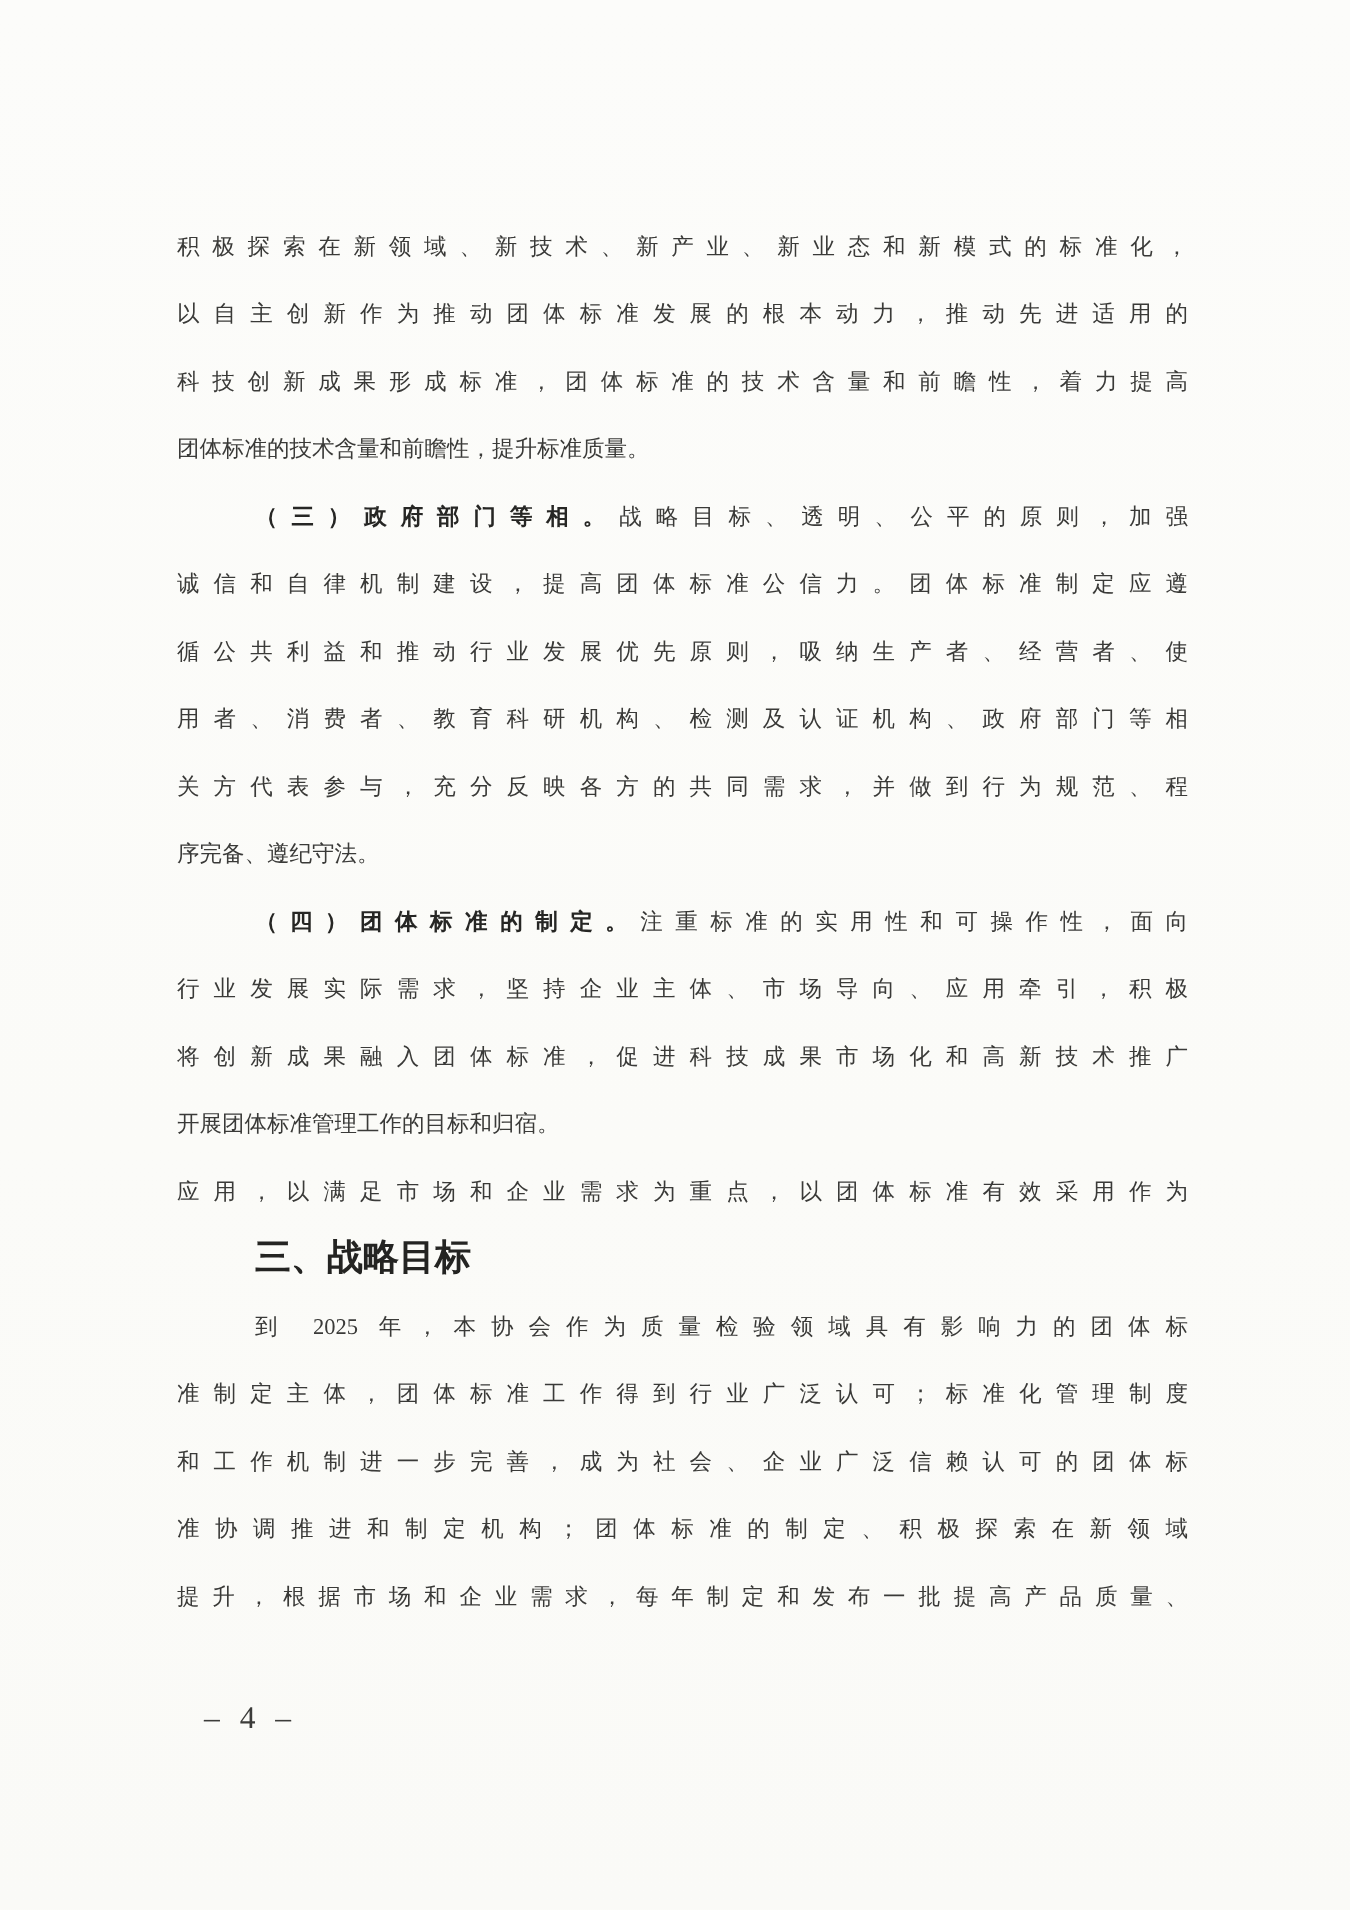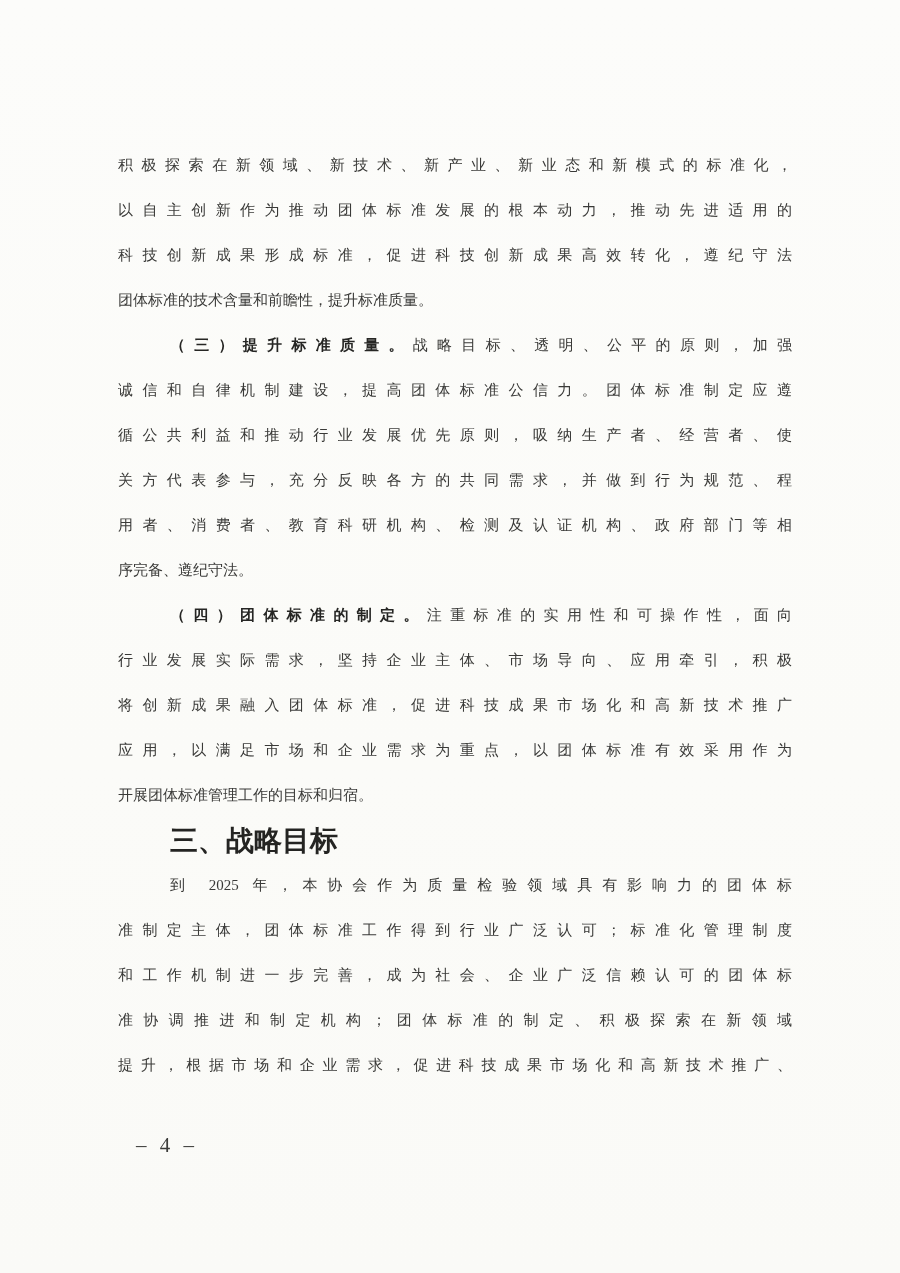--- a/index.html
+++ b/index.html
@@ -39,23 +39,23 @@
     text-align-last: left;
   }
   .line.indent {
     padding-left: 52px;
   }
   .lead-bold {
     font-weight: bold;
     color: #262624;
   }
   .line.heading {
-    font-family: Liberation Sans, sans-serif;
+    font-family: Liberation Mono, monospace;
     font-weight: bold;
-    font-size: 28px;
+    font-size: 24px;
     color: #242422;
     text-align-last: left;
   }
   .page-number {
     position: absolute;
     left: 136px;
     top: 1133px;
     font-size: 21px;
     letter-spacing: 4px;
     color: #3c3c3a;
@@ -64,45 +64,45 @@
 </style>
 </head>
 <body>
 
 <div class="page">
 
   <div class="text-block">
 
     <div class="line">积极探索在新领域、新技术、新产业、新业态和新模式的标准化，</div>
     <div class="line">以自主创新作为推动团体标准发展的根本动力，推动先进适用的</div>
-    <div class="line">科技创新成果形成标准，促进科技创新成果高效转化，遵纪守法</div>
+    <div class="line">科技创新成果形成标准，团体标准的技术含量和前瞻性，着力提高</div>
     <div class="line end">团体标准的技术含量和前瞻性，提升标准质量。</div>
 
     <div class="line indent">
-      <span class="lead-bold">（三）提升标准质量。</span><span>战略目标、透明、公平的原则，加强</span>
+      <span class="lead-bold">（三）政府部门等相。</span><span>战略目标、透明、公平的原则，加强</span>
     </div>
     <div class="line">诚信和自律机制建设，提高团体标准公信力。团体标准制定应遵</div>
     <div class="line">循公共利益和推动行业发展优先原则，吸纳生产者、经营者、使</div>
+    <div class="line">用者、消费者、教育科研机构、检测及认证机构、政府部门等相</div>
     <div class="line">关方代表参与，充分反映各方的共同需求，并做到行为规范、程</div>
-    <div class="line">用者、消费者、教育科研机构、检测及认证机构、政府部门等相</div>
     <div class="line end">序完备、遵纪守法。</div>
 
     <div class="line indent">
       <span class="lead-bold">（四）团体标准的制定。</span><span>注重标准的实用性和可操作性，面向</span>
     </div>
     <div class="line">行业发展实际需求，坚持企业主体、市场导向、应用牵引，积极</div>
     <div class="line">将创新成果融入团体标准，促进科技成果市场化和高新技术推广</div>
+    <div class="line end">开展团体标准管理工作的目标和归宿。</div>
     <div class="line">应用，以满足市场和企业需求为重点，以团体标准有效采用作为</div>
-    <div class="line end">开展团体标准管理工作的目标和归宿。</div>
 
     <div class="line heading indent">三、战略目标</div>
 
     <div class="line indent">到 2025 年，本协会作为质量检验领域具有影响力的团体标</div>
     <div class="line">准制定主体，团体标准工作得到行业广泛认可；标准化管理制度</div>
     <div class="line">和工作机制进一步完善，成为社会、企业广泛信赖认可的团体标</div>
     <div class="line">准协调推进和制定机构；团体标准的制定、积极探索在新领域</div>
-    <div class="line">提升，根据市场和企业需求，促进科技成果市场化和高新技术推广、</div>
+    <div class="line">提升，根据市场和企业需求，每年制定和发布一批提高产品质量、</div>
 
   </div>
 
   <div class="page-number">– 4 –</div>
 
 </div>
 
 </body></html>

